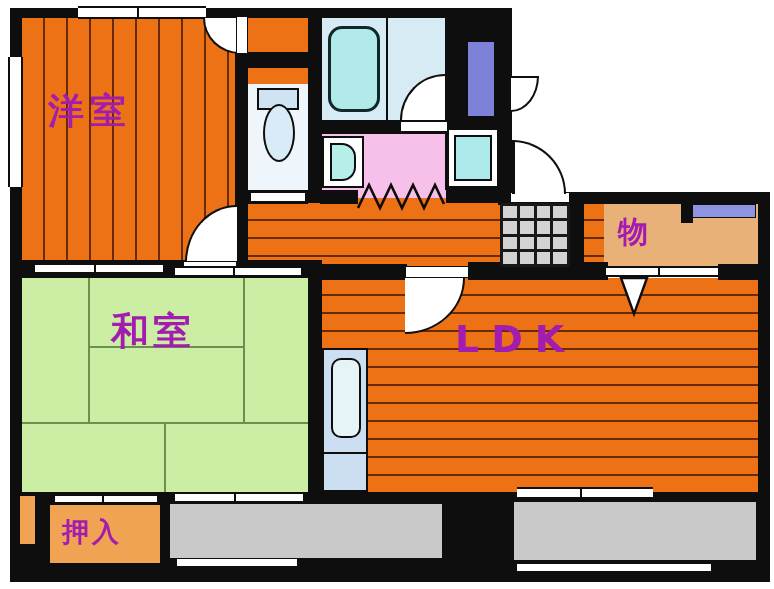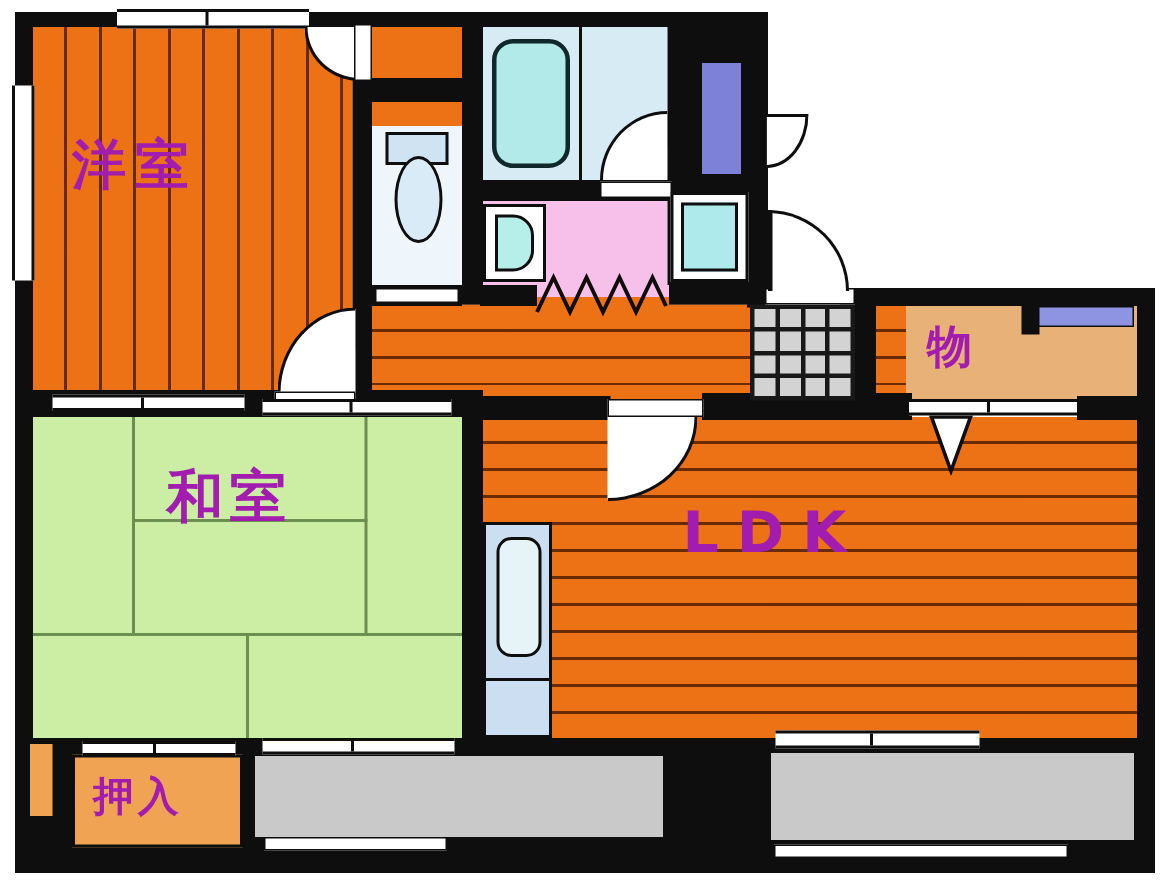--- a/index.html
+++ b/index.html
@@ -161,18 +161,18 @@
   <div class="abs" style="left:516px;top:563px;width:196px;height:9px;background:#fff;border:1px solid #0e0e0e;box-sizing:border-box;"></div>
   <div class="slide" style="left:517px;top:487px;width:136px;height:12px;"></div>
 
   <div class="label" style="left:48px;top:92px;font-size:36px;text-align:center;">
     <div style="letter-spacing:6px;">洋室</div>
   </div>
   <div class="label" style="left:98px;top:312px;font-size:38px;text-align:center;margin-left:13px;">
     <div style="letter-spacing:4px;">和室</div>
   </div>
   <div class="label" style="left:455px;top:320px;font-size:38px;">
-    <div style="letter-spacing:12px;margin-top:16px;">LDK</div>
+    <div style="letter-spacing:12px;">LDK</div>
   </div>
   <div class="label" style="left:618px;top:216px;font-size:30px;">物</div>
   <div class="label" style="left:62px;top:518px;font-size:27px;letter-spacing:3px;">押入</div>
 
 </div>
 
 </body></html>

